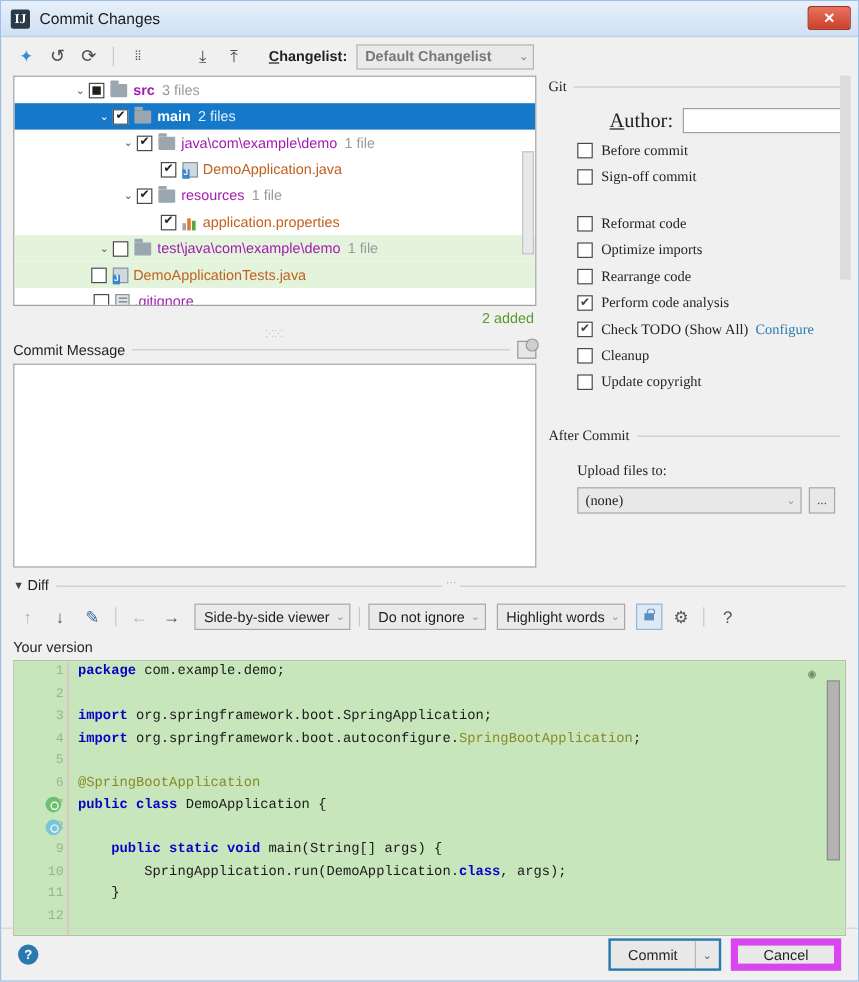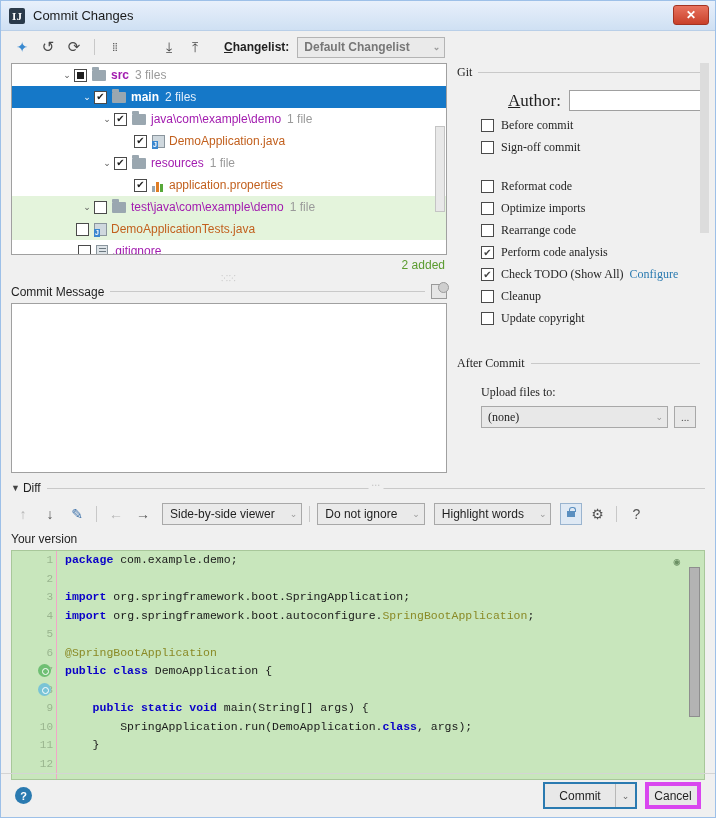--- a/index.html
+++ b/index.html
@@ -147,21 +147,21 @@
   .diff-head .ln::after { content:"⋯"; position:absolute; left:50%; top:-8px;
                           transform:translateX(-50%); color:#b0b0b0; font-size:9px;
                           background:#f0f0f0; padding:0 3px; }
   .diff-toolbar { display:flex; align-items:center; gap:3px; margin-top:8px; }
   .dbtn { width:24px; height:22px; display:flex; align-items:center;
           justify-content:center; color:#555; cursor:pointer; font-size:14px; }
   .dbtn.dim { color:#b5b5b5; }
   .dsep { width:1px; height:16px; background:#c8c8c8; margin:0 4px; }
   .dcombo { height:22px; background:#eaeaea; border:1px solid #a8a8a8;
             display:flex; align-items:center; padding:0 4px 0 7px; font-size:12px;
-            cursor:pointer; gap:15px; }
+            cursor:pointer; gap:5px; }
   .lockbtn { width:22px; height:22px; background:#dfe9f4; border:1px solid #9ab4cf;
              display:flex; align-items:center; justify-content:center; cursor:pointer; }
   .lockglyph { width:8px; height:6px; background:#5a8fc0; position:relative; }
   .lockglyph::before { content:""; position:absolute; top:-4px; left:1.5px; width:5px;
                        height:4px; border:1.5px solid #5a8fc0; border-bottom:none;
                        border-radius:3px 3px 0 0; }
   .your-ver { font-size:12px; margin-top:7px; }
   .code-area { margin-top:4px; height:230px; border:1px solid #a8c79a;
                background:#c8e6bc; position:relative; overflow:hidden;
                font-family:"Liberation Mono", monospace; font-size:11.5px; }
@@ -191,21 +191,21 @@
   .help { width:17px; height:17px; border-radius:50%; background:#2a7ab0;
           color:#fff; font-size:11px; font-weight:bold; display:flex;
           align-items:center; justify-content:center; cursor:pointer; }
   .fr { margin-left:auto; display:flex; align-items:center; gap:8px; }
   .commit-grp { display:flex; border:2px solid #2a7ab0; background:#e8e8e8; }
   .commit-btn { width:70px; height:23px; display:flex; align-items:center;
                 justify-content:center; font-size:12px; cursor:pointer; }
   .commit-arrow { width:20px; height:23px; display:flex; align-items:center;
                   justify-content:center; border-left:1px solid #b8b8b8;
                   color:#666; font-size:9px; cursor:pointer; }
-  .cancel-btn { width:56px; height:27px; background:#e8e8e8; border:4px solid #d946ef;
+  .cancel-btn { width:92px; height:27px; background:#e8e8e8; border:6px solid #d946ef;
                 display:flex; align-items:center; justify-content:center;
                 font-size:12px; cursor:pointer; }
 </style>
 </head>
 <body>
 
 <div class="window">
 
   <div class="titlebar">
     <div class="tb-icon">IJ</div>

